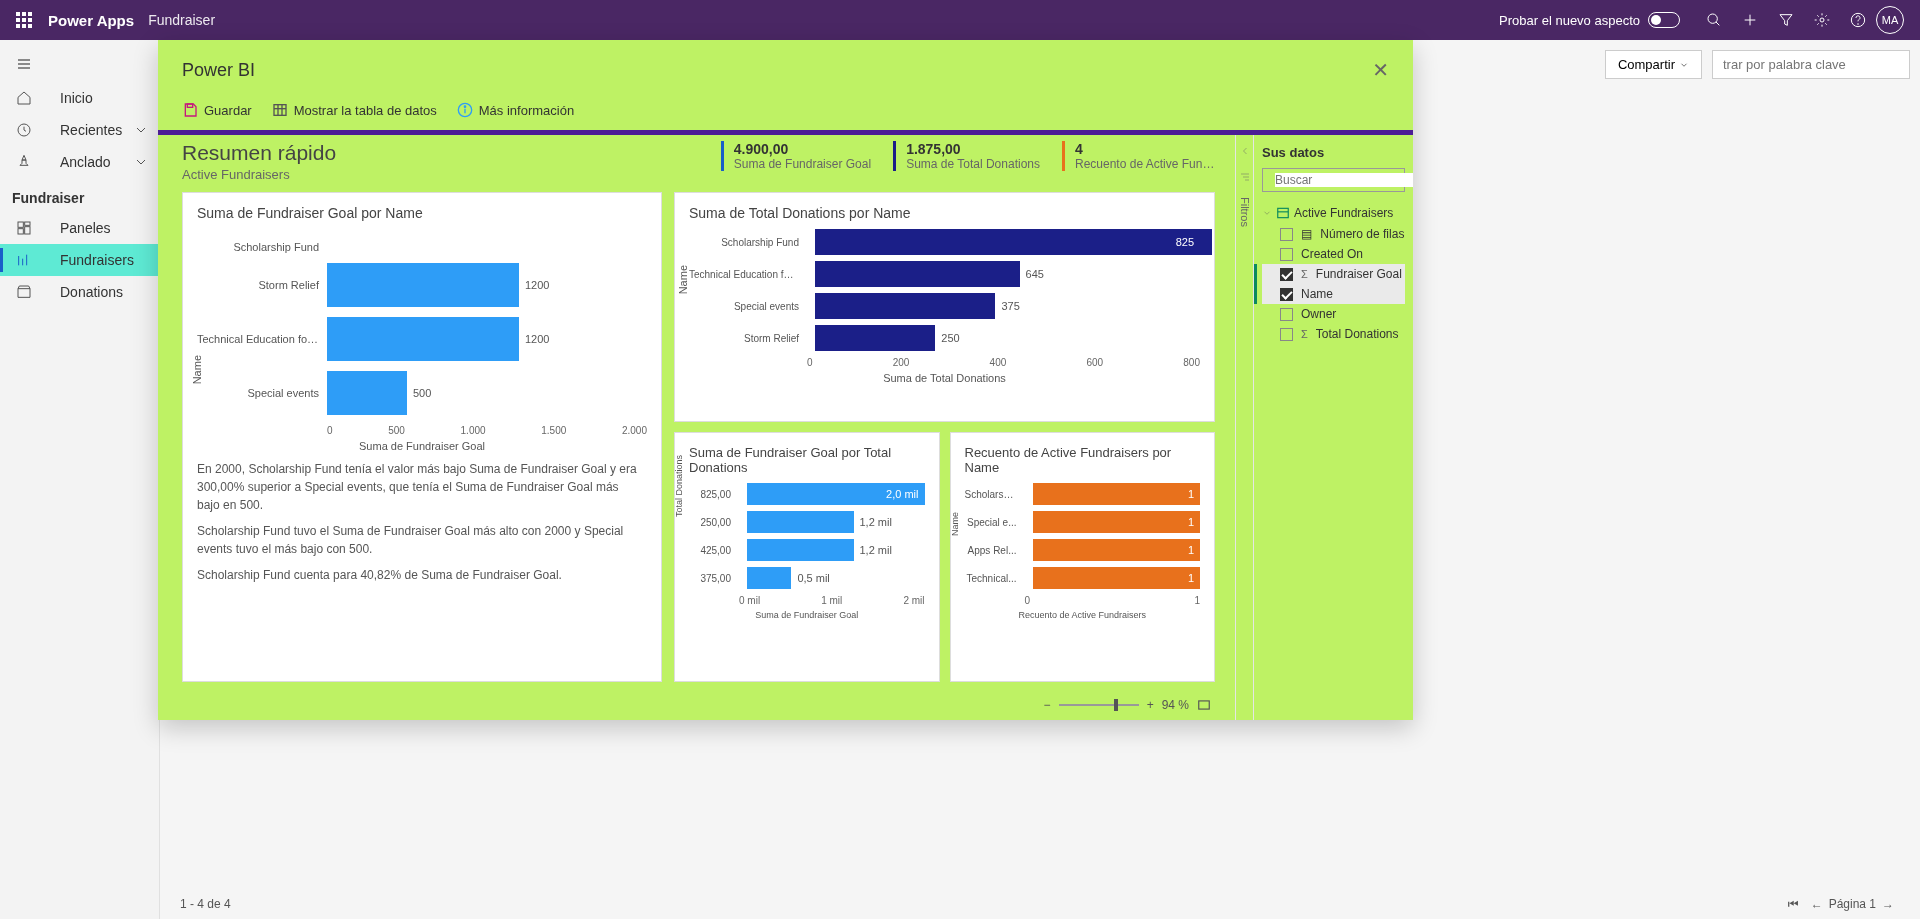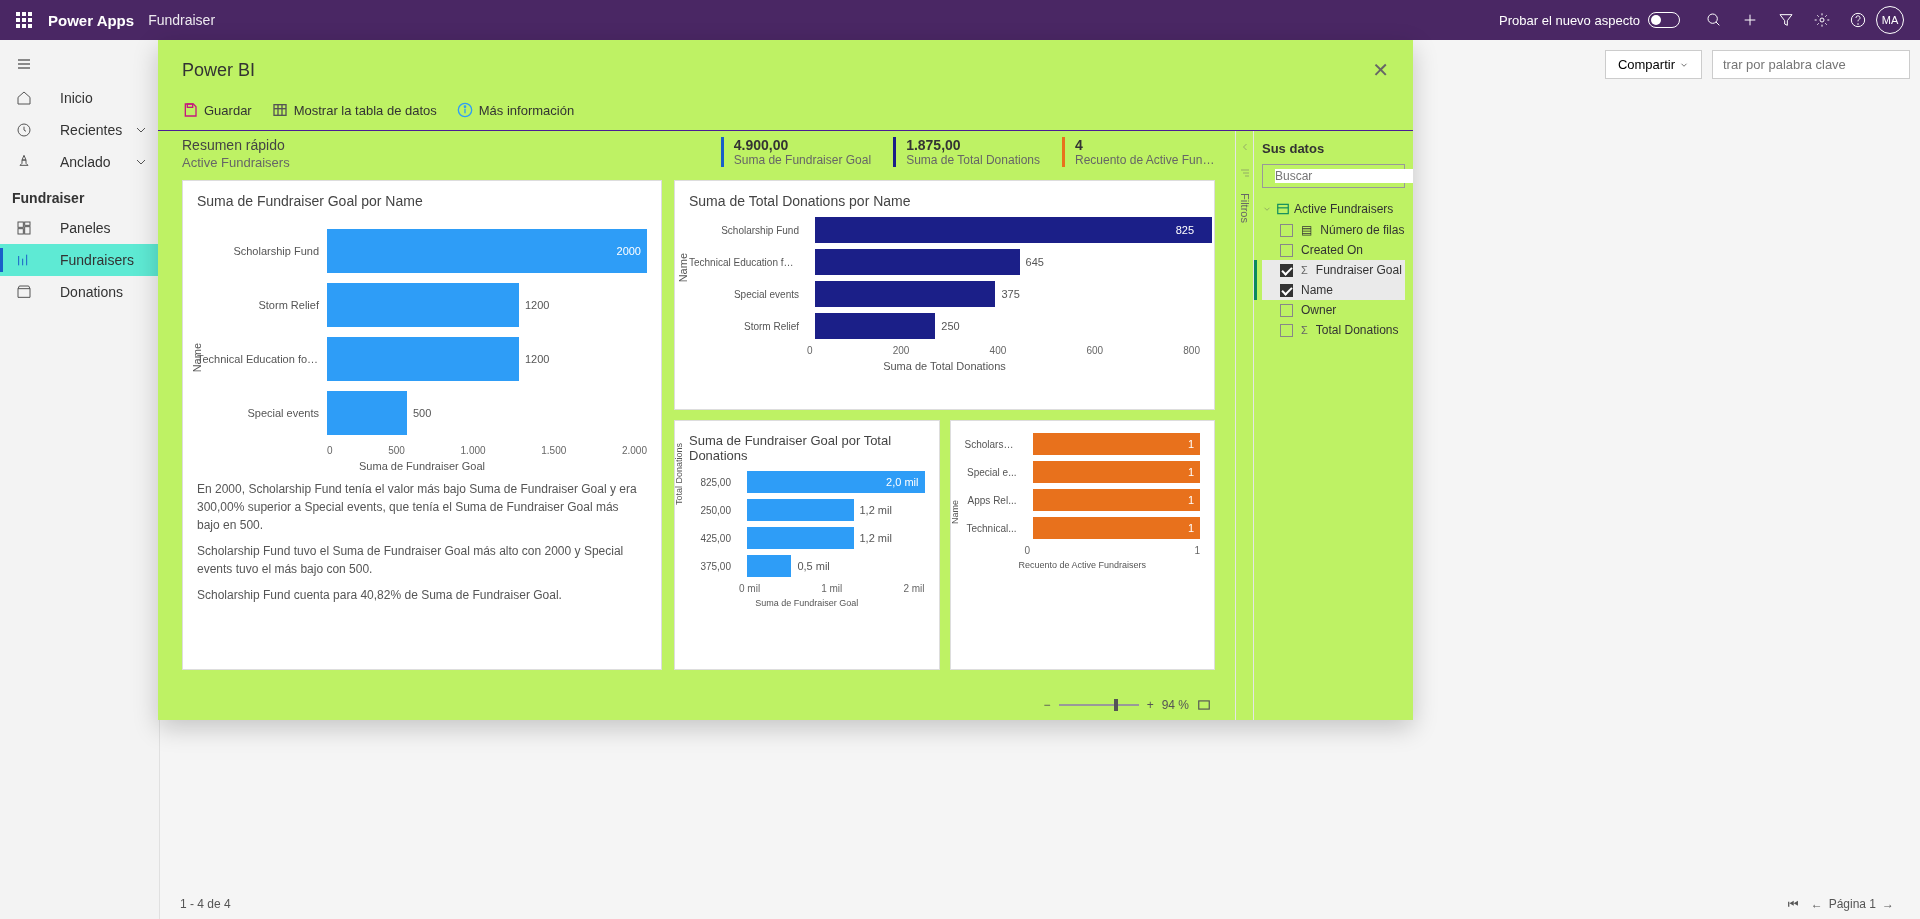--- a/index.html
+++ b/index.html
@@ -38,30 +38,30 @@
 
 .footer { position: absolute; left: 160px; right: 0; bottom: 0; height: 30px; display: flex; align-items: center; padding: 0 20px; font-size: 12px; color: #555; }
 .footer .spacer { flex: 1; }
 .footer .arrow { padding: 0 6px; cursor: pointer; }
 
 
 .modal { position: absolute; left: 158px; top: 40px; width: 1255px; height: 680px; background: #bef264; box-shadow: 0 8px 24px rgba(0,0,0,.2); display: flex; flex-direction: column; }
 .modal-hdr { padding: 18px 24px 12px; display: flex; align-items: center; }
 .modal-hdr h2 { font-size: 18px; font-weight: 400; color: #333; }
 .modal-close { margin-left: auto; font-size: 20px; color: #666; cursor: pointer; }
-.modal-toolbar { padding: 8px 24px 12px; display: flex; align-items: center; gap: 20px; border-bottom: 1px solid #4c1d95; }
+.modal-toolbar { padding: 8px 24px 12px; display: flex; align-items: center; gap: 20px; border-bottom: 5px solid #4c1d95; }
 .tool { display: flex; align-items: center; gap: 6px; font-size: 13px; color: #333; cursor: pointer; }
 .tool svg { width: 16px; height: 16px; }
 
 .modal-body { flex: 1; display: flex; overflow: hidden; }
 
 
 .report { flex: 1; padding: 6px 20px 10px 24px; overflow: hidden; position: relative; }
 .report-top { display: flex; align-items: flex-start; margin-bottom: 10px; }
-.rt-left h3 { font-size: 14px; color: #444; font-weight: 400; }
+.rt-left h3 { font-size: 21px; color: #444; font-weight: 400; }
 .rt-left .sub { font-size: 13px; color: #666; margin-top: 2px; }
 .kpi { display: flex; gap: 22px; margin-left: auto; }
 .kpi-card { border-left: 3px solid; padding-left: 10px; min-width: 130px; }
 .kpi-value { font-size: 14px; font-weight: 600; color: #333; }
 .kpi-label { font-size: 12px; color: #666; white-space: nowrap; overflow: hidden; text-overflow: ellipsis; max-width: 140px; }
 
 .charts { display: flex; gap: 12px; height: 490px; }
 .col-left { width: 480px; display: flex; flex-direction: column; }
 .col-right { flex: 1; display: flex; flex-direction: column; gap: 10px; }
 .card { border: 1px solid #ddd; background: #fff; padding: 12px 14px; }
@@ -300,24 +300,20 @@
           </div>
       </div>
 
       <div class="charts">
         <div class="col-left">
           <div class="card" style="flex:1; position:relative;">
             <div class="card-title">Suma de Fundraiser Goal por Name</div>
             <div class="hchart" id="chart0" style="margin-top:20px;">
                 <div class="hrow">
                   <div class="lbl" style="width:130px;">Scholarship Fund</div>
-      <div class="bar-wrap" style="height:44px;">
-        <div class="bar" style="width:100%;background:#2e9df7;"></div>
-        <span class="val inside" style="">2000</span>
-      </div>
                 </div>
                 <div class="hrow">
                   <div class="lbl" style="width:130px;">Storm Relief</div>
       <div class="bar-wrap" style="height:44px;">
         <div class="bar" style="width:60%;background:#2e9df7;"></div>
         <span class="val outside" style="left:60%;">1200</span>
       </div>
                 </div>
                 <div class="hrow">
                   <div class="lbl" style="width:130px;">Technical Education for ...</div>
@@ -428,20 +424,21 @@
                 </div>
               <span class="y-axis-label" style="left:4px;top:110px;font-size:9px;">Total Donations</span>
               <div class="axis" id="axis2" style="margin-left: 50px;">
                   <span>0 mil</span>
                   <span>1 mil</span>
                   <span>2 mil</span>
                 </div>
               <div class="axis-label" style="font-size:9px;">Suma de Fundraiser Goal</div>
             </div>
             <div class="card small-row" style="position:relative;">
+              <div class="card-title" style="font-size:13px;">Recuento de Active Fundraisers por Name</div>
               <div class="hchart" id="chart3">
                   <div class="hrow">
                     <div class="lbl" style="width:60px;">Scholarsh...</div>
       <div class="bar-wrap" style="height:22px;">
         <div class="bar" style="width:100%;background:#e8711c;"></div>
         <span class="val inside" style="">1</span>
       </div>
                   </div>
                   <div class="hrow">
                     <div class="lbl" style="width:60px;">Special e...</div>

